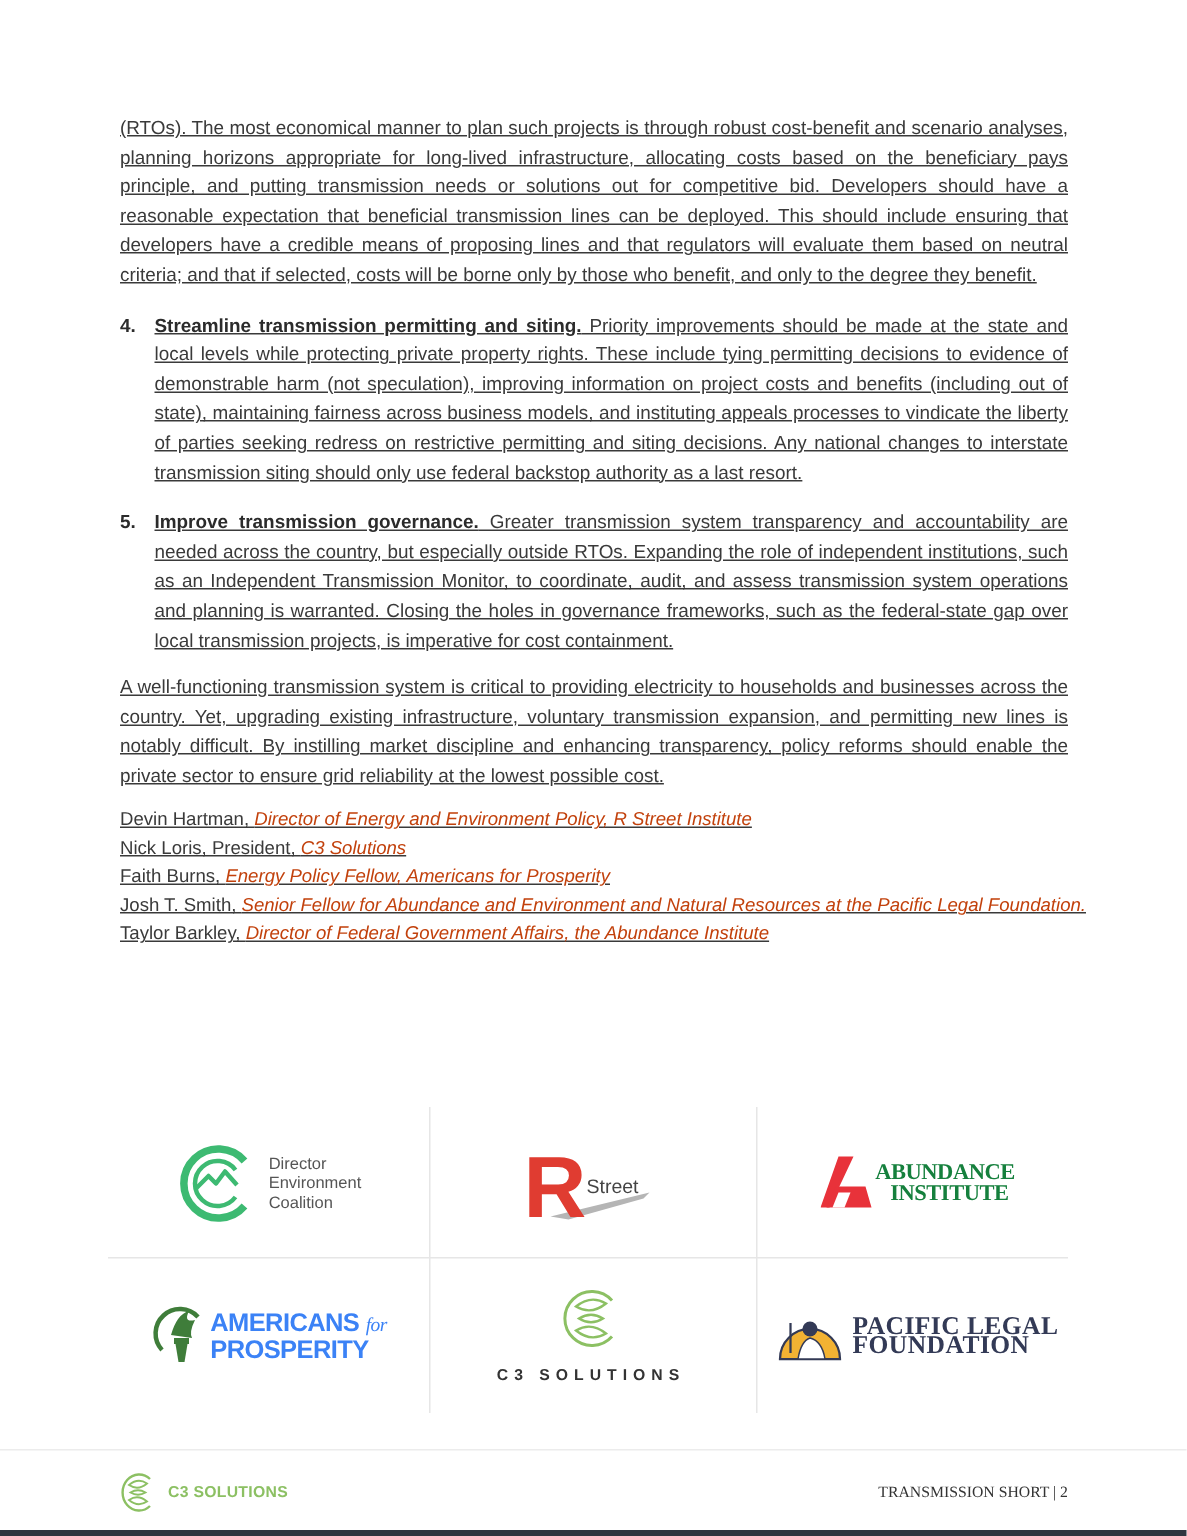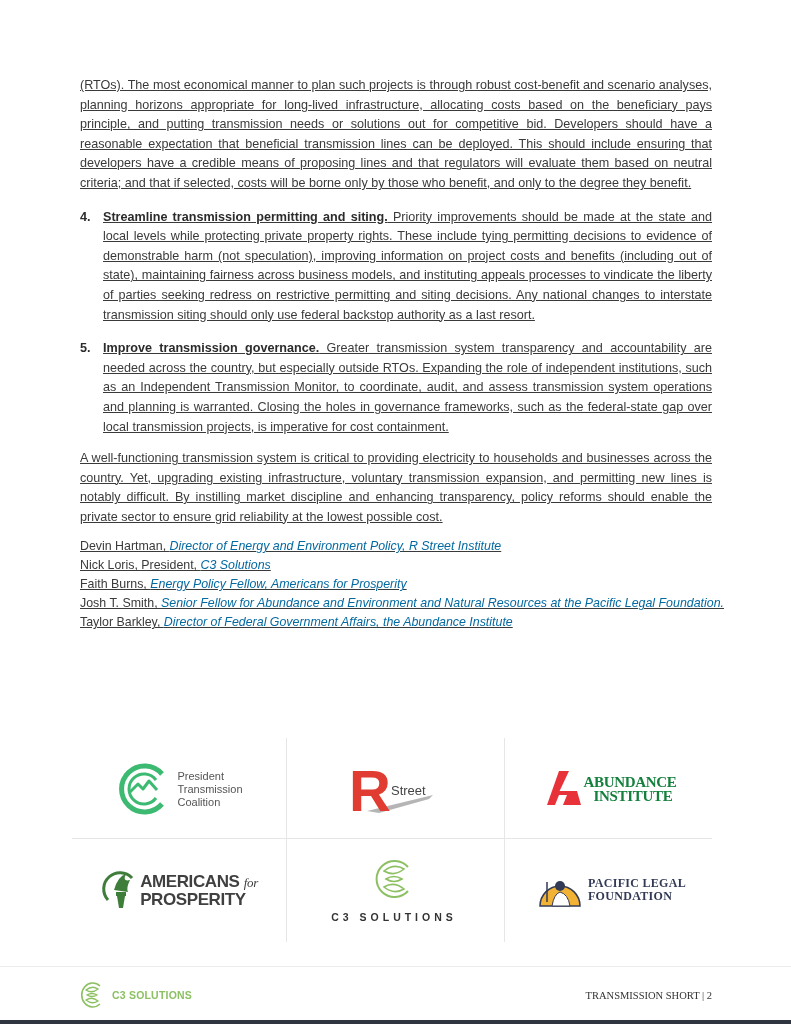--- a/index.html
+++ b/index.html
@@ -6,37 +6,37 @@
   body { width:791px; height:1024px; background:#ffffff; position:relative; overflow:hidden;
          font-family:"Liberation Sans", sans-serif; color:#3a3a3a; }
   .content { position:absolute; left:80px; top:76px; width:632px;text-decoration:underline; }
   p { margin:0; font-size:12.6px; line-height:19.6px; text-align:justify; }
   .item { position:relative; padding-left:23px; margin-top:14px; }
   .num { position:absolute; left:0; top:0; font-weight:bold; font-size:12.6px; line-height:19.6px; color:#2b2b2b; }
   .lead { font-weight:bold; color:#2b2b2b; }
   .closing { margin-top:12px; }
   .sig { font-size:12.4px; line-height:19px; margin-top:0; text-align:left; white-space:nowrap; }
   .sig:first-of-type { margin-top:10px; }
-  .role { font-style:italic; color:#0369a1; }
+  .role { font-style:italic; color:#c2410c; }
   .logos { position:absolute; left:72px; top:738px; width:640px; height:204px; }
   .cell { position:absolute; width:214px; height:102px; display:flex; align-items:center; justify-content:center; }
   .vline { position:absolute; top:0; width:1px; height:204px; background:#e6e6e6; }
   .hline { position:absolute; left:0; top:100px; width:640px; height:1px; background:#e6e6e6; }
   .footer-rule { position:absolute; left:0; top:966px; width:791px; height:1px; background:#ececec; }
   .footer { position:absolute; left:80px; top:980px; width:632px; height:30px; display:flex; align-items:center; justify-content:space-between; }
   .brand { display:flex; align-items:center; gap:8px; }
   .brand-text { color:#8cc063; font-weight:bold; font-size:10.5px; letter-spacing:0.2px; }
   .pageinfo { font-size:10.5px; color:#333;font-family:Liberation Serif, serif; }
   .bottombar { position:absolute; left:0; top:1020px; width:791px; height:4px; background:#2f3540; }
   .acc-text { font-size:11px; line-height:13px; color:#555; margin-left:8px; }
   .ab-text { font-family:"Liberation Serif", serif; font-weight:bold; font-size:15px; line-height:14px; color:#15803d; letter-spacing:-0.3px; }
-  .afp-text { font-weight:bold; font-size:17px; line-height:17px; color:#404040; letter-spacing:-0.4px; }
+  .afp-text { font-weight:bold; font-size:17px; line-height:17px; color:#3b82f6; letter-spacing:-0.4px; }
   .afp-for { font-family:"Liberation Serif", serif; font-style:italic; font-weight:normal; font-size:13px; }
   .c3-label { font-size:10.5px; letter-spacing:4px; color:#333; margin-top:10px; font-weight:bold; }
-  .plf-text { font-family:"Liberation Serif", serif; font-weight:bold; font-size:12px; line-height:13px; color:#333a56; letter-spacing:0.3px; }
+  .plf-text { font-family:"Liberation Serif", serif; font-weight:bold; font-size:17px; line-height:13px; color:#333a56; letter-spacing:0.3px; }
 </style>
 </head>
 <body>
 
 <div class="content">
   <p>(RTOs). The most economical manner to plan such projects is through robust cost-benefit and scenario analyses, planning horizons appropriate for long-lived infrastructure, allocating costs based on the beneficiary pays principle, and putting transmission needs or solutions out for competitive bid. Developers should have a reasonable expectation that beneficial transmission lines can be deployed. This should include ensuring that developers have a credible means of proposing lines and that regulators will evaluate them based on neutral criteria; and that if selected, costs will be borne only by those who benefit, and only to the degree they benefit.</p>
 
   <div class="item">
     <span class="num">4.</span>
     <p><span class="lead">Streamline transmission permitting and siting.</span><span> Priority improvements should be made at the state and local levels while protecting private property rights. These include tying permitting decisions to evidence of demonstrable harm (not speculation), improving information on project costs and benefits (including out of state), maintaining fairness across business models, and instituting appeals processes to vindicate the liberty of parties seeking redress on restrictive permitting and siting decisions. Any national changes to interstate transmission siting should only use federal backstop authority as a last resort.</span></p>
@@ -63,22 +63,22 @@
   <div class="vline" style="left:432px;"></div>
   <div class="hline"></div>
 
   <div class="cell" style="left:0;top:0;">
     <svg width="54" height="54" viewBox="0 0 54 54">
       <path d="M46 12 A23 23 0 1 0 46 42" fill="none" stroke="#3dba72" stroke-width="5"></path>
       <path d="M40 18 A15 15 0 1 0 40 36" fill="none" stroke="#3dba72" stroke-width="3"></path>
       <path d="M14 30 L22 22 L27 27 L33 19 L41 28" fill="none" stroke="#3dba72" stroke-width="3" stroke-linejoin="round"></path>
     </svg>
     <div class="acc-text">
-      <div>President</div>
-      <div>Transmission</div>
+      <div>Director</div>
+      <div>Environment</div>
       <div>Coalition</div>
     </div>
   </div>
 
   <div class="cell" style="left:215px;top:0;">
     <svg width="90" height="56" viewBox="0 0 90 56">
       <polygon points="18,50 84,34 80,38 30,52" fill="#b5b5b5"></polygon>
       <text x="0" y="50" font-family="Liberation Sans, sans-serif" font-weight="bold" font-size="58" fill="#e03c31">R</text>
       <text x="42" y="34" font-family="Liberation Sans, sans-serif" font-size="13" fill="#444">Street</text>
     </svg>

